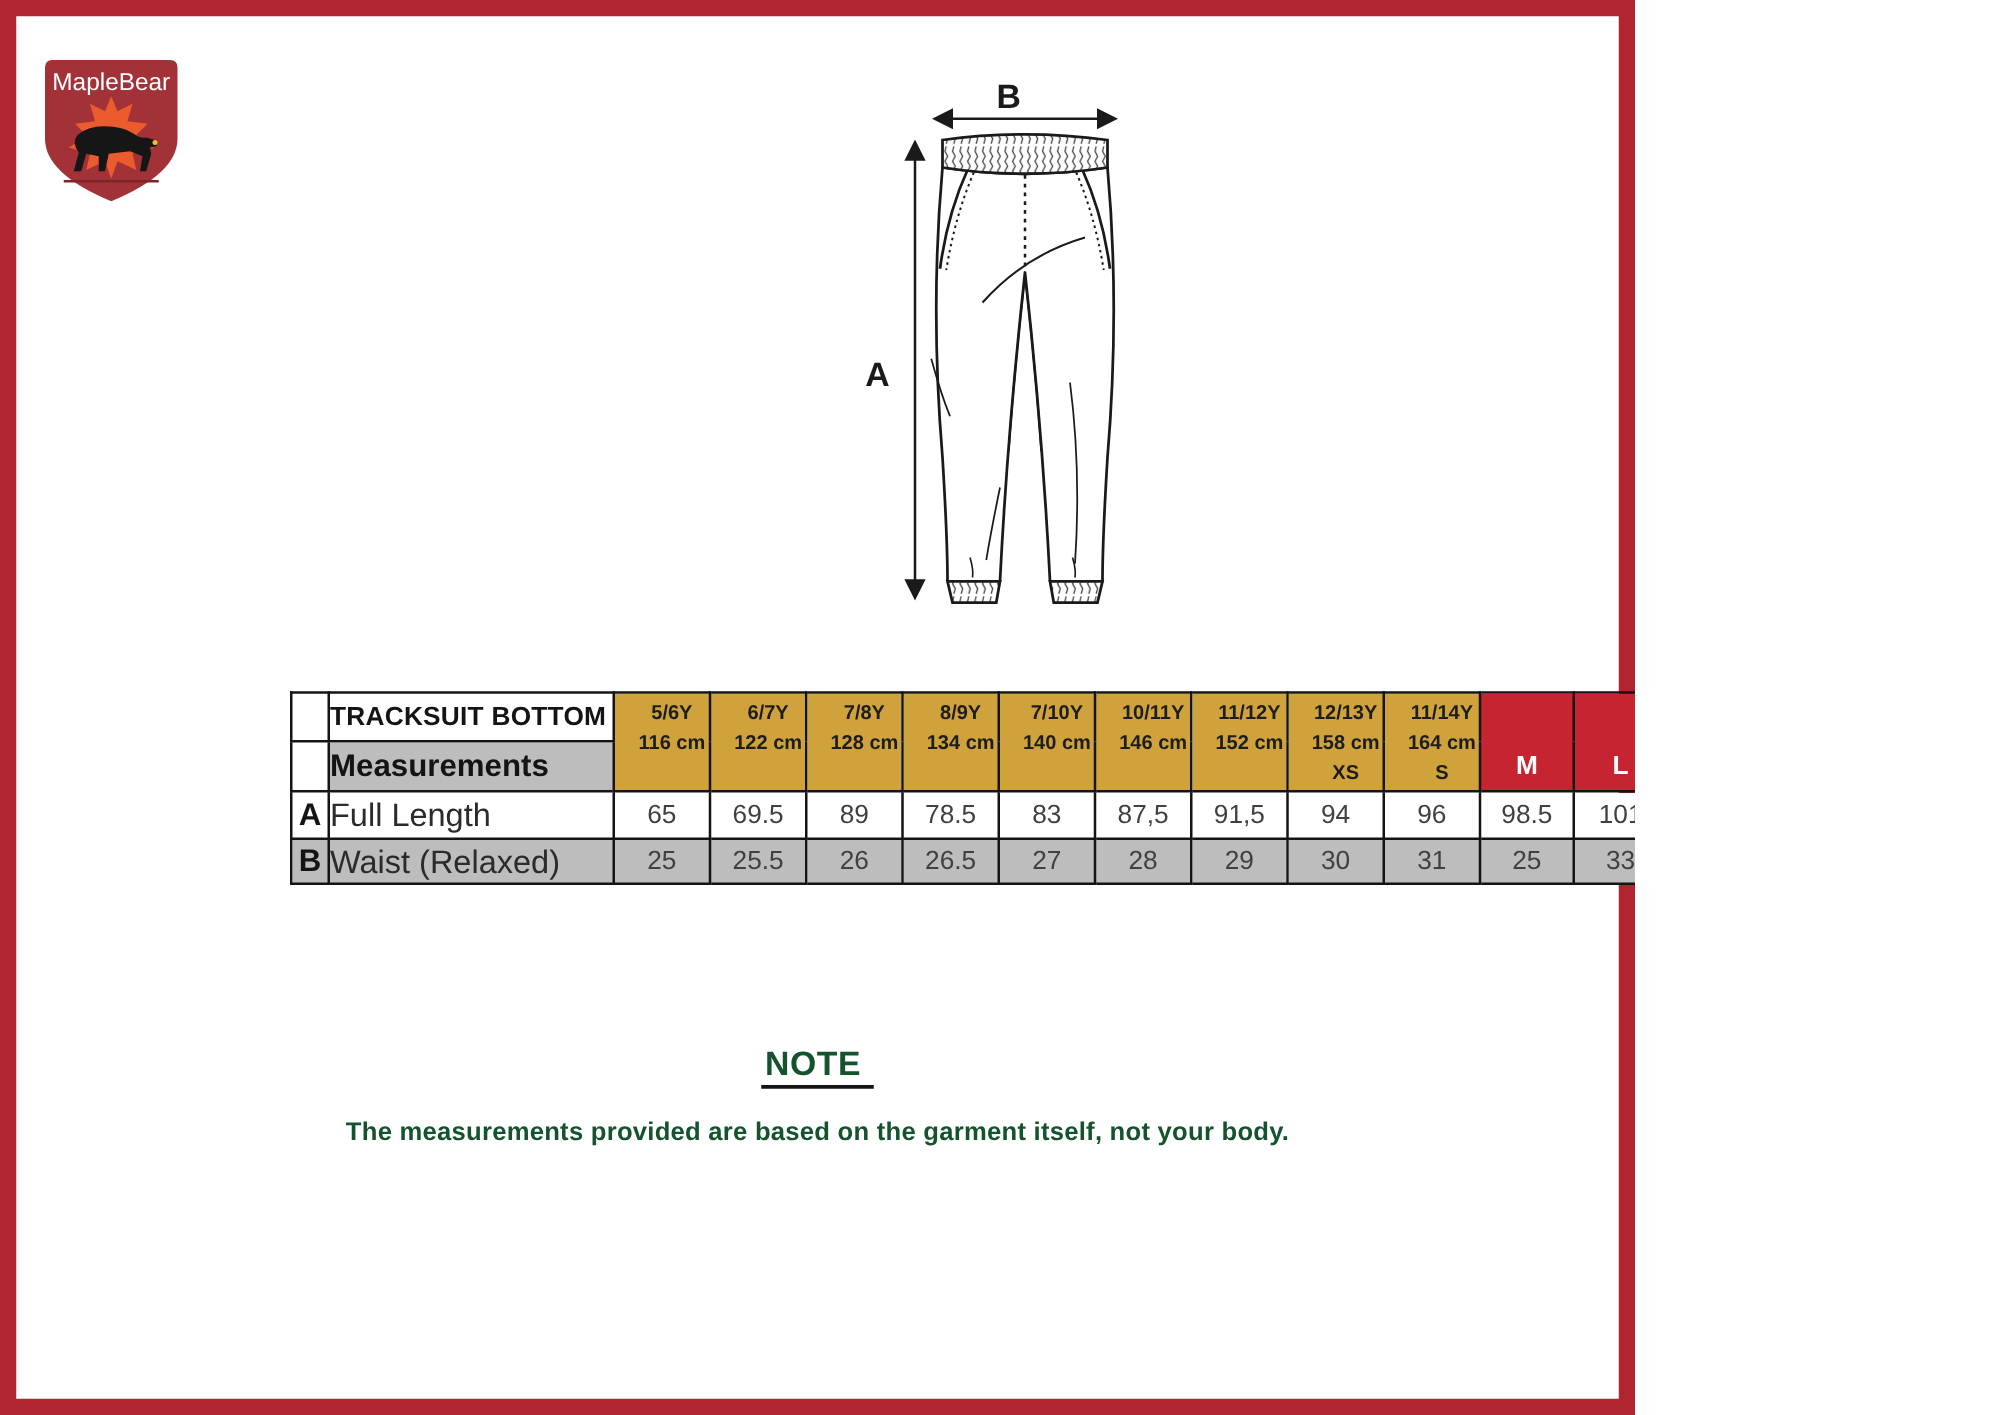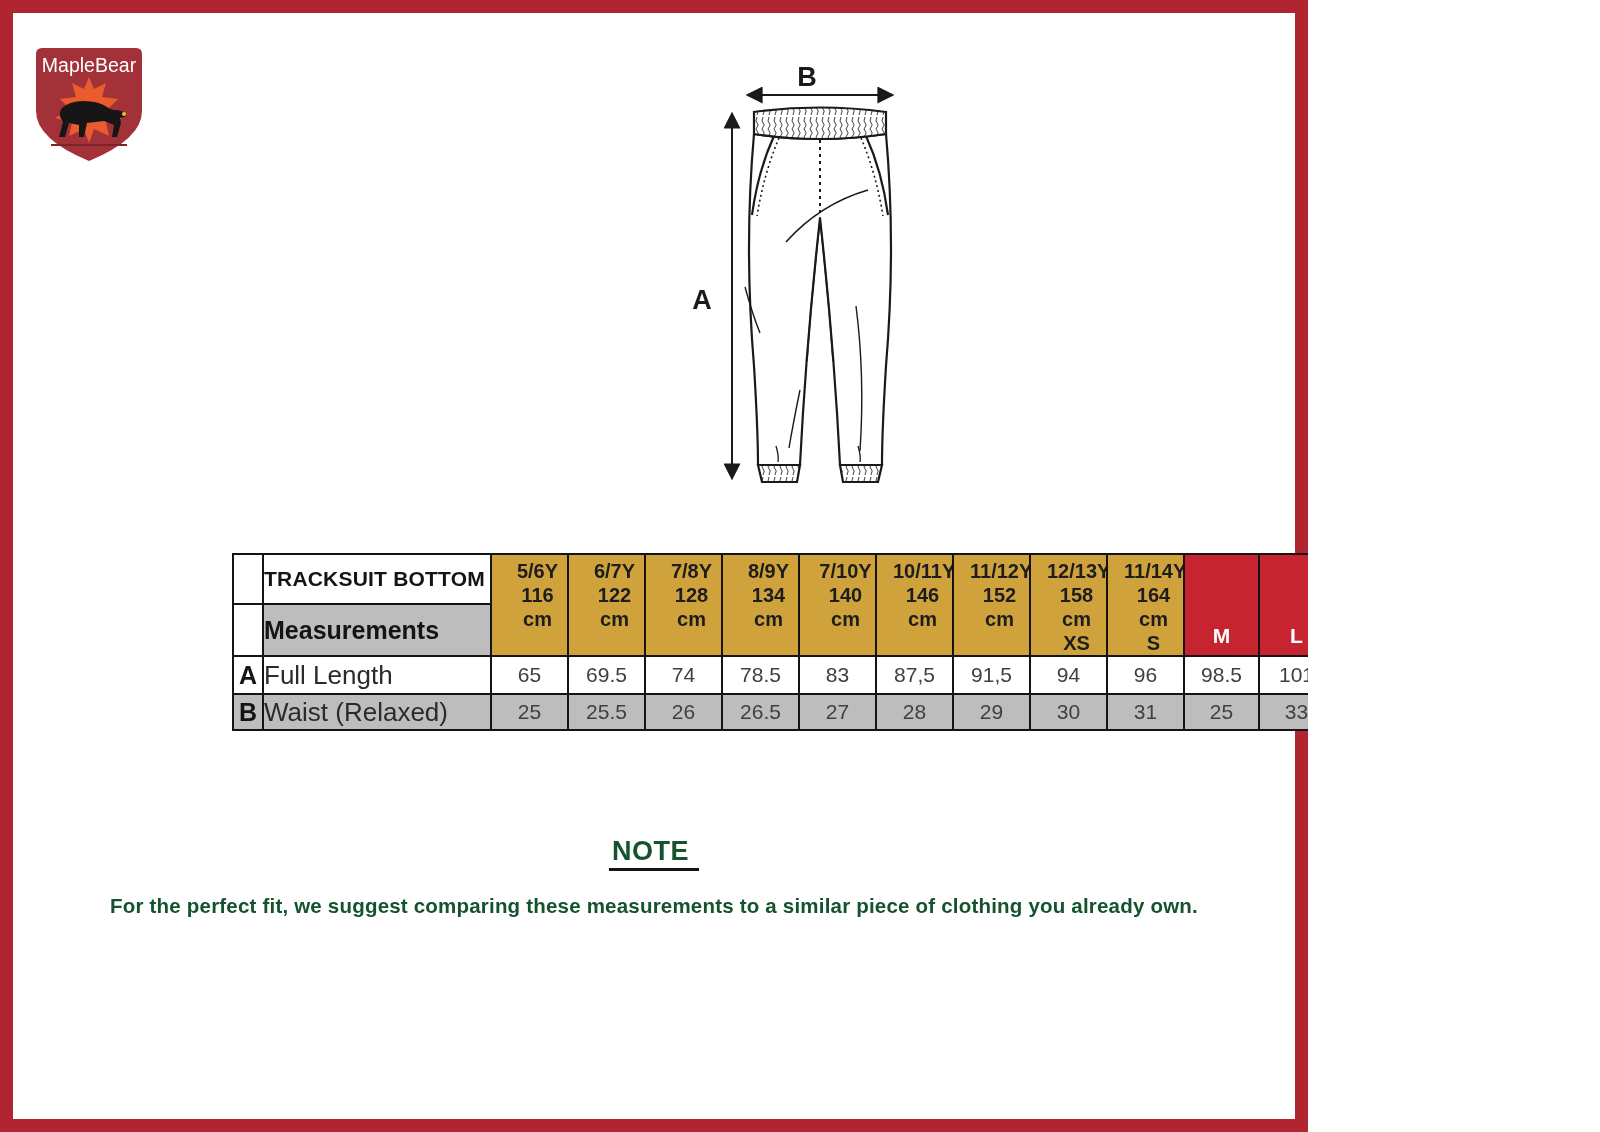--- a/index.html
+++ b/index.html
@@ -27,21 +27,21 @@
 
   
   .size-table-wrap{position:absolute;left:232px;top:553px;}
   table.size{border-collapse:collapse;table-layout:fixed;width:1101px;border-radius:23px;}
   table.size td{border:2.5px solid var(--ink);padding:0;overflow:hidden;}
   td.ghost{border:none;background:transparent;}
   tr.r1{height:39px;} tr.r2{height:40px;} tr.r3{height:38px;} tr.r4{height:36px;}
   td.hdr-title{background:#fff;font-weight:bold;font-size:21px;padding-left:7px;letter-spacing:0.2px;}
   td.hdr-sub{background:var(--gray);font-weight:bold;font-size:25px;padding-left:7px;}
   td.kid{background:var(--gold);vertical-align:top;text-align:center;}
-  td.kid .ln{font-weight:bold;font-size:20px;line-height:24px;color:#1d1d1d;padding-left:16px;}
+  td.kid .ln{font-weight:bold;font-size:16px;line-height:24px;color:#1d1d1d;padding-left:16px;}
   td.kid .ln:first-child{margin-top:4px;}
   td.adult{background:var(--adult-red);vertical-align:bottom;text-align:center;}
   td.adult .adl{color:#fff;font-weight:bold;font-size:21px;padding-bottom:7px;}
   td.rowkey{font-weight:bold;font-size:25px;text-align:center;}
   td.rowlabel{font-size:26px;font-weight:400;padding-left:7px;color:#2b2b2b;margin-left:40px;}
   td.val{font-size:21px;text-align:center;color:#404040;}
   tr.row-a td{background:#fff;}
   tr.row-b td{background:var(--gray);}
 
   
@@ -195,21 +195,21 @@
           </tr>
           <tr class="r2">
             <td class="ghost"></td>
             <td class="hdr-sub">Measurements</td>
           </tr>
           <tr class="r3 row-a">
             <td class="rowkey">A</td>
             <td class="rowlabel">Full Length</td>
             <td class="val">65</td>
             <td class="val">69.5</td>
-            <td class="val">74</td>
+            <td class="val">89</td>
             <td class="val">78.5</td>
             <td class="val">83</td>
             <td class="val">87,5</td>
             <td class="val">91,5</td>
             <td class="val">94</td>
             <td class="val">96</td>
             <td class="val">98.5</td>
             <td class="val">101</td>
           </tr>
           <tr class="r4 row-b">
@@ -227,16 +227,16 @@
             <td class="val">25</td>
             <td class="val">33</td>
           </tr>
         </tbody>
     </table>
   </div>
 
   <div class="note">
     <div class="note-title">NOTE</div>
     <div class="note-lines">
-      <div class="note-line">For the perfect fit, we suggest comparing these measurements to a similar piece of clothing you already own.</div>
+      <div class="note-line">The measurements provided are based on the garment itself, not your body.</div>
     </div>
   </div>
 </div>
 
 </body></html>

